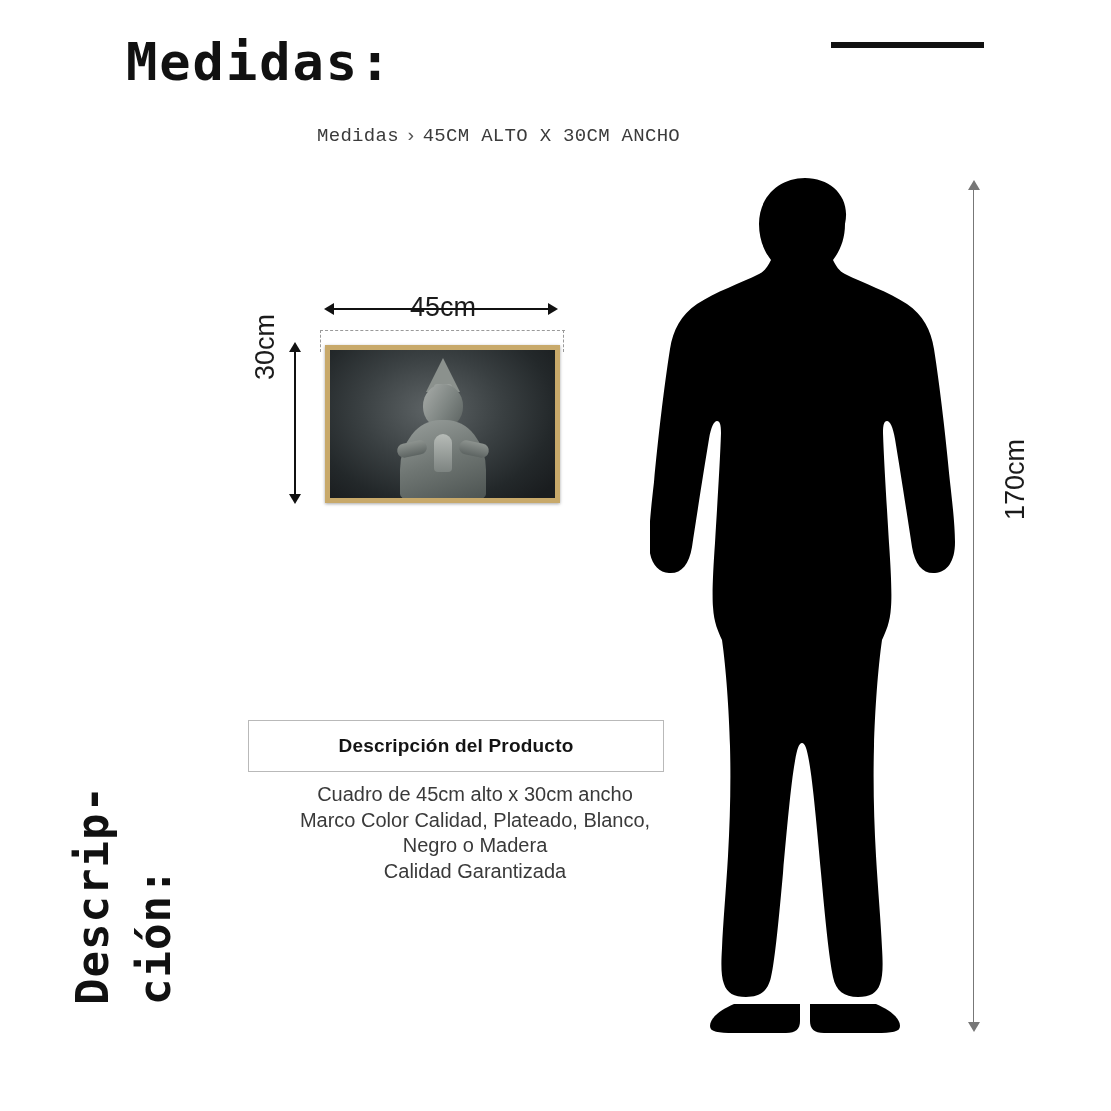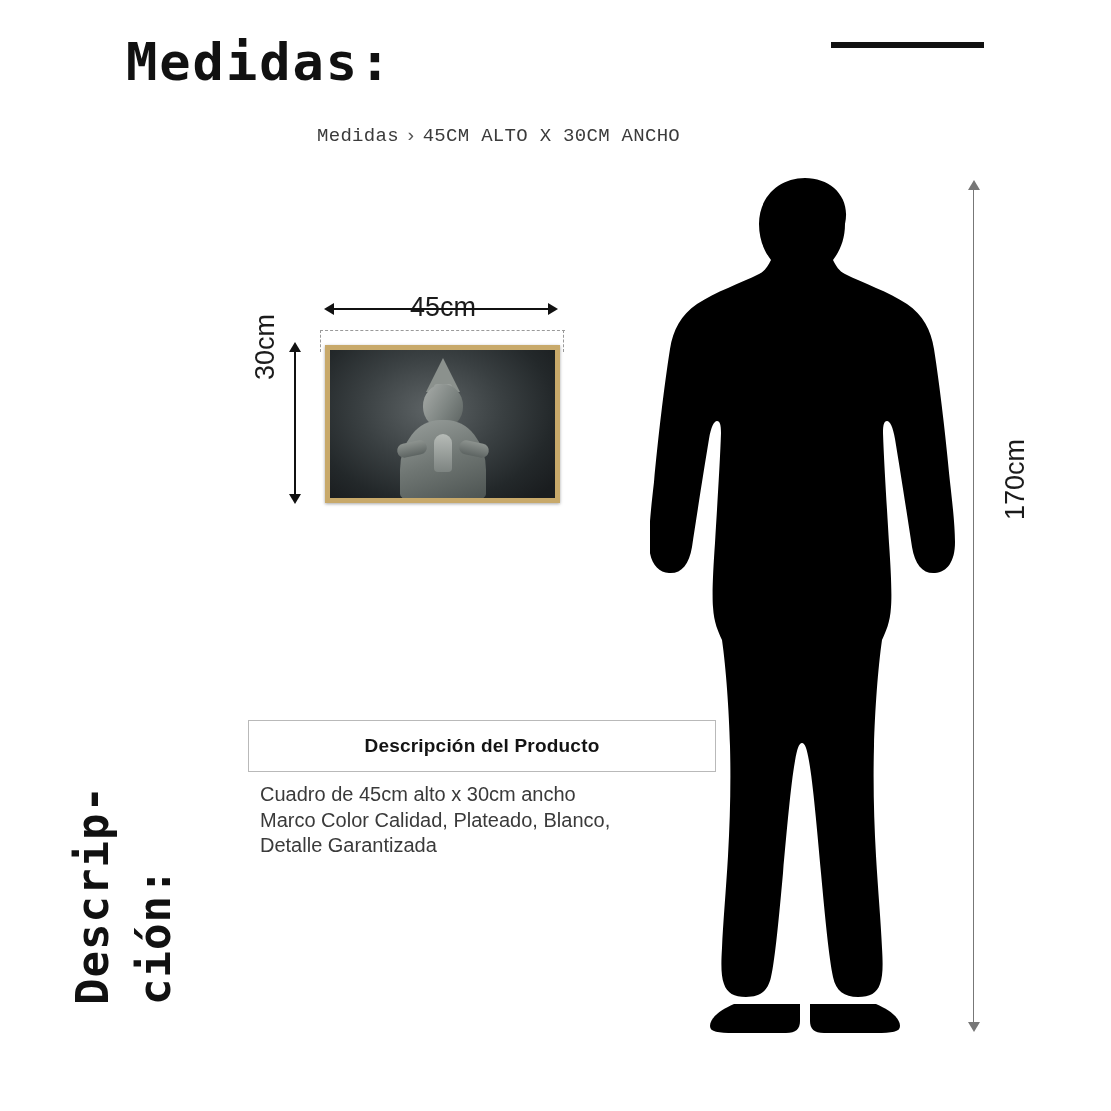--- a/index.html
+++ b/index.html
@@ -266,21 +266,21 @@
     letter-spacing: 1px;
     color: #111;
     white-space: pre;
   }
 
   
   .desc-box {
     position: absolute;
     left: 248px;
     top: 720px;
-    width: 468px;
+    width: 416px;
     height: 52px;
     border: 1.5px solid #b9b9b9;
     box-sizing: border-box;
     display: flex;
     align-items: center;
     justify-content: center;
   }
   .desc-box-title {
     font-family: "Liberation Sans", sans-serif;
     font-weight: bold;
@@ -291,21 +291,21 @@
   .desc-list {
     position: absolute;
     left: 260px;
     top: 782px;
     width: 430px;
     font-family: "Liberation Sans", sans-serif;
     font-size: 20px;
     line-height: 25.5px;
     color: #3a3a3a;
   }
-  .desc-list div { white-space: nowrap; }
+  .desc-list div { white-space: nowrap; text-align: center; }
 </style>
 </head>
 <body>
 
 <div class="page">
 
   <div class="heading-medidas">Medidas:</div>
   <div class="top-rule"></div>
 
   <div class="breadcrumb">
@@ -409,16 +409,17 @@
   <div class="desc-vert"><span>Descrip-</span>
 <span>ción:</span></div>
 
   <div class="desc-box">
     <span class="desc-box-title">Descripción del Producto</span>
   </div>
 
   <div class="desc-list">
     <div>Cuadro de 45cm alto x 30cm ancho</div>
     <div>Marco Color Calidad, Plateado, Blanco,</div>
-    <div>Detalle Garantizada</div>
+    <div>Negro o Madera</div>
+    <div>Calidad Garantizada</div>
   </div>
 
 </div>
 
 </body></html>

